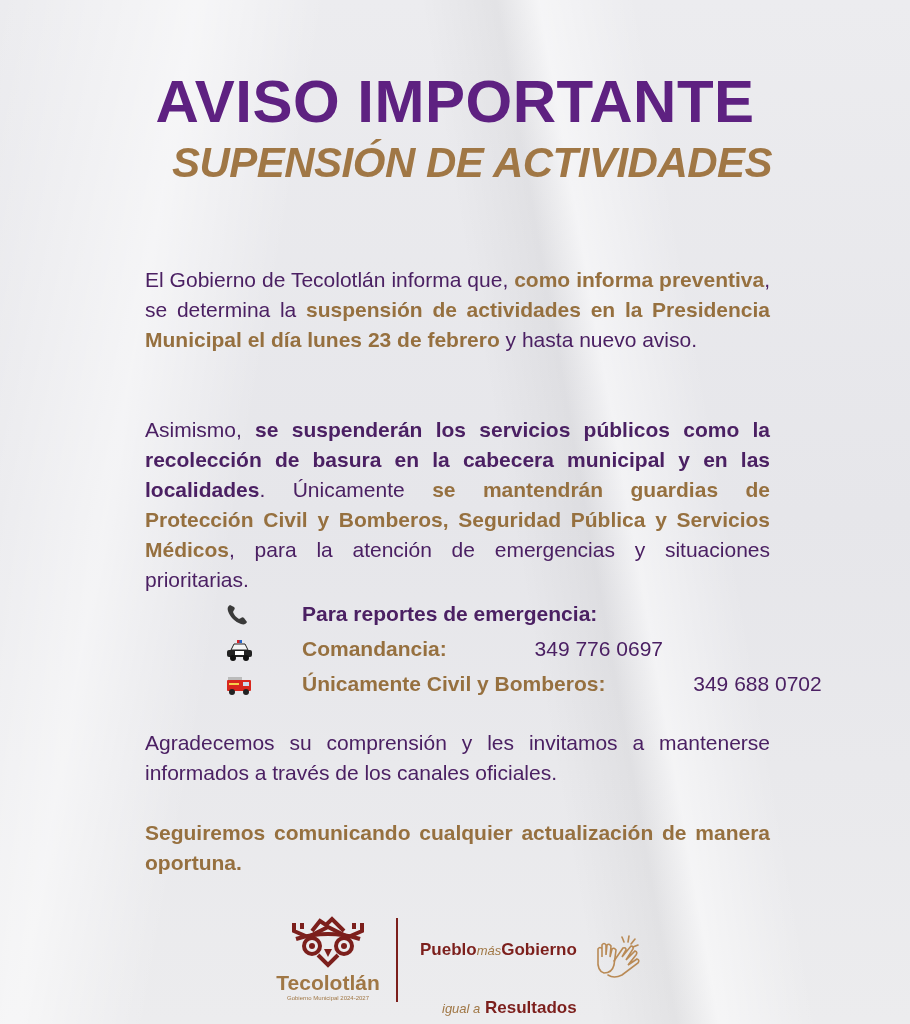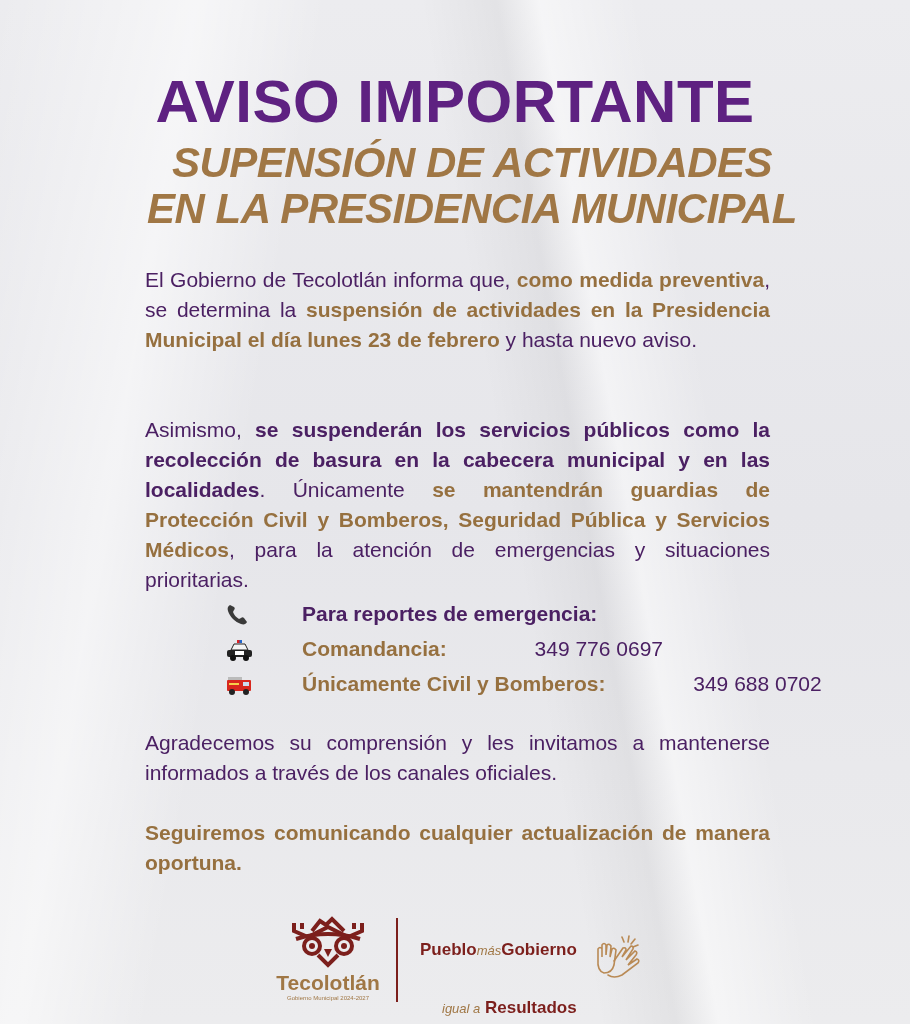--- a/index.html
+++ b/index.html
@@ -52,25 +52,24 @@
     .hands { position: absolute; left: 592px; top: 935px; }
   </style>
 </head>
 <body>
 
 <div class="page">
 
   <div class="title">AVISO IMPORTANTE</div>
   <div class="subtitle">
     <div>SUPENSIÓN DE ACTIVIDADES</div>
-    <div>EN LA PRESIDENCIA MUNICIPAL</div>
   </div>
 
   <div class="body p1">
-    <span>El Gobierno de Tecolotlán informa que, </span><span class="b-gold">como medida preventiva</span><span>, se determina la </span><span class="b-gold">suspensión de actividades en la Presidencia Municipal el día lunes 23 de febrero</span><span> y hasta nuevo aviso.</span>
+    <span>El Gobierno de Tecolotlán informa que, </span><span class="b-gold">como informa preventiva</span><span>, se determina la </span><span class="b-gold">suspensión de actividades en la Presidencia Municipal el día lunes 23 de febrero</span><span> y hasta nuevo aviso.</span>
   </div>
 
   <div class="body p2">
     <span>Asimismo, </span><span class="b-purple">se suspenderán los servicios públicos como la recolección de basura en la cabecera municipal y en las localidades</span><span>. Únicamente </span><span class="b-gold">se mantendrán guardias de Protección Civil y Bomberos, Seguridad Pública y Servicios Médicos</span><span>, para la atención de emergencias y situaciones prioritarias.</span>
   </div>
 
   <div class="contacts">
     <div class="contact-row">
       <span class="ic">
         <svg width="26" height="24" viewBox="0 0 26 24">

